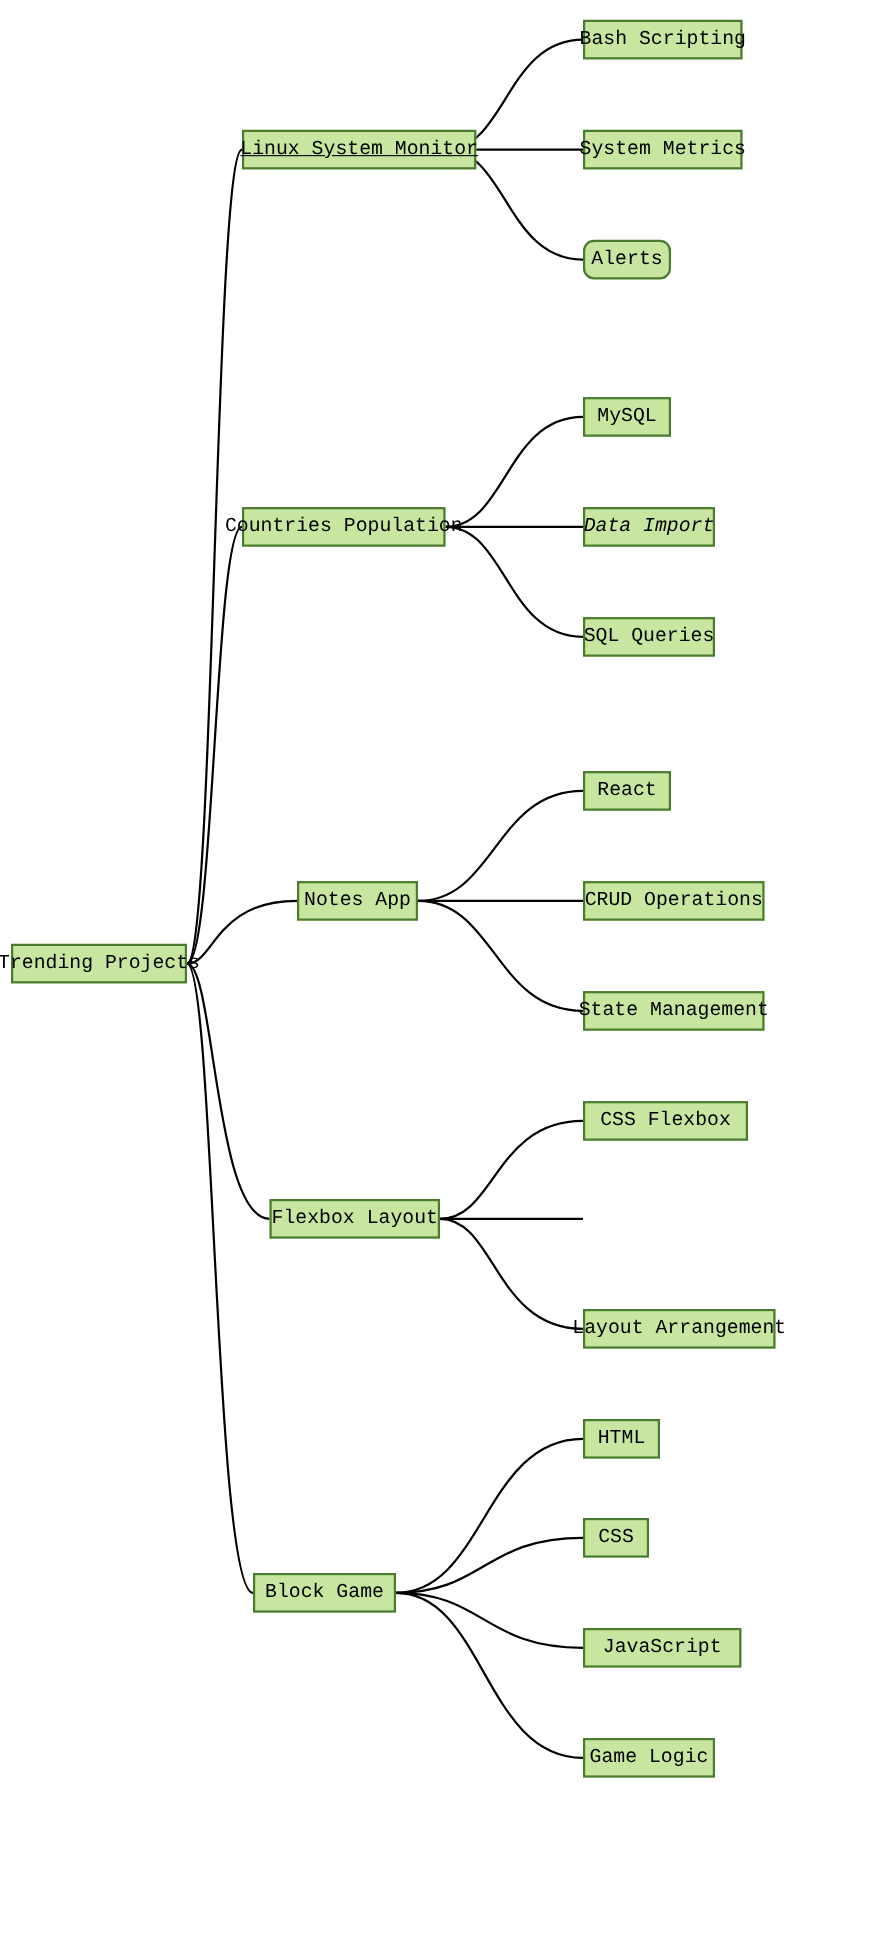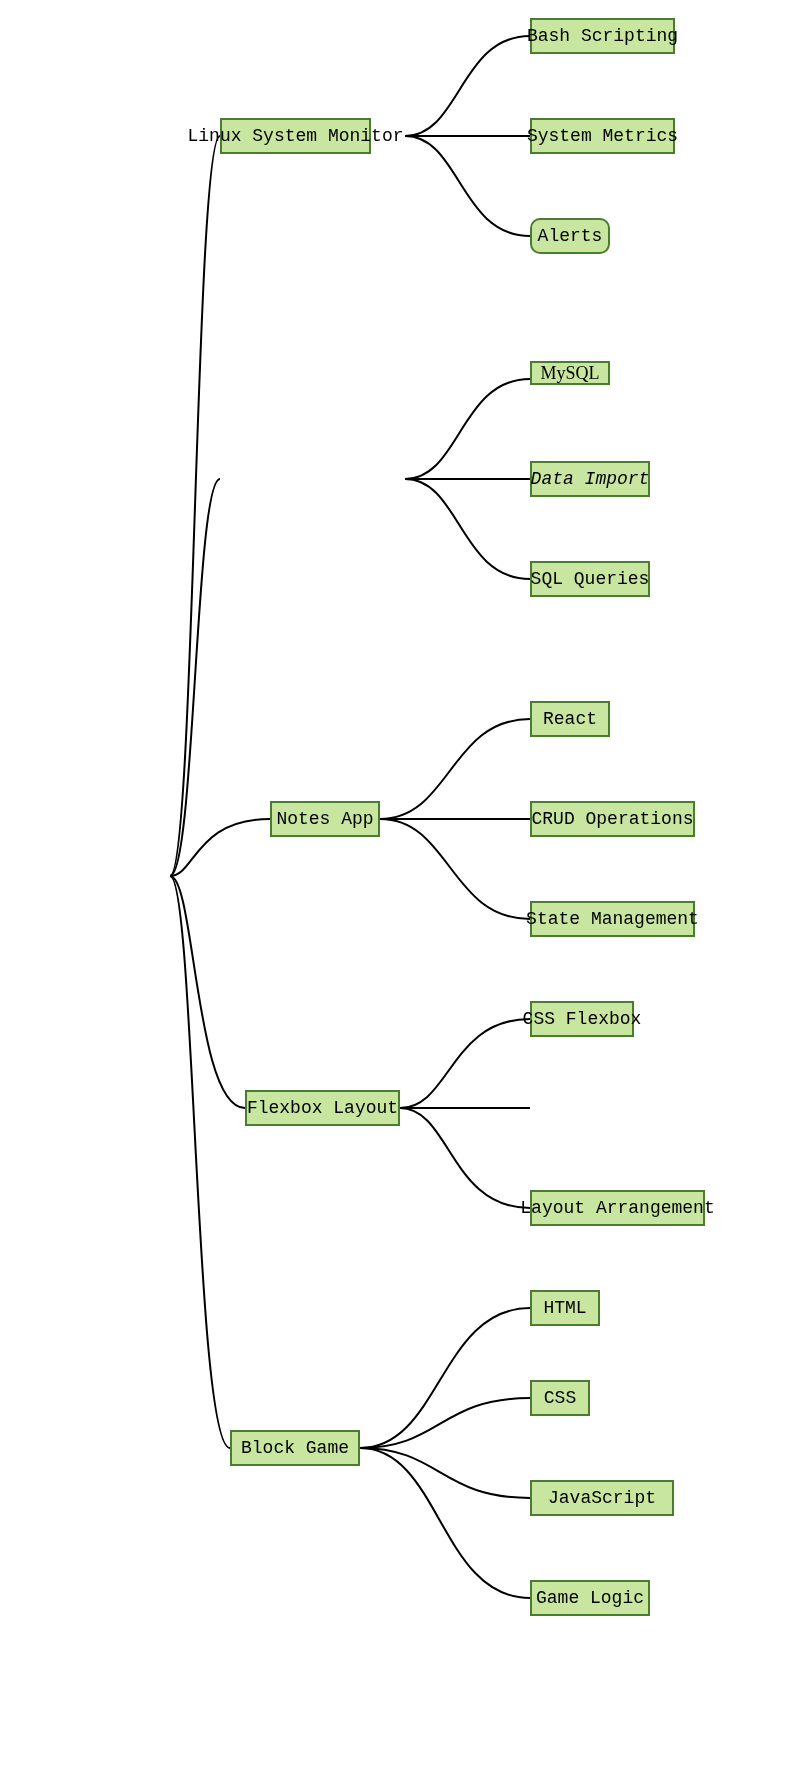--- a/index.html
+++ b/index.html
@@ -84,38 +84,40 @@
 
     <path d="M 360,1448 C 440,1448 440,1308 530,1308"></path>
 
     <path d="M 360,1448 C 440,1448 440,1398 530,1398"></path>
 
     <path d="M 360,1448 C 440,1448 440,1498 530,1498"></path>
 
     <path d="M 360,1448 C 440,1448 440,1598 530,1598"></path>
   </svg>
 
+  <div class="node" style="left:10px; top:858px; width:160px; height:36px;">Trending Projects</div>
 
-  <div class="node" style="left:220px; top:118px; width:151px; height:36px;">Linux System Monitor</div>
+  <div class="node" style="left:220px; top:118px; width:213px; height:36px;text-decoration:underline;">Linux System Monitor</div>
+  <div class="node" style="left:220px; top:461px; width:185px; height:36px;">Countries Population</div>
   <div class="node" style="left:270px; top:801px; width:110px; height:36px;">Notes App</div>
   <div class="node" style="left:245px; top:1090px; width:155px; height:36px;">Flexbox Layout</div>
   <div class="node" style="left:230px; top:1430px; width:130px; height:36px;">Block Game</div>
 
   <div class="node" style="left:530px; top:18px; width:145px; height:36px;">Bash Scripting</div>
   <div class="node" style="left:530px; top:118px; width:145px; height:36px;">System Metrics</div>
   <div class="node" style="left:530px; top:218px; width:80px; height:36px;border-radius:10px;">Alerts</div>
 
-  <div class="node" style="left:530px; top:361px; width:80px; height:24px;font-family:Liberation Serif, serif;">MySQL</div>
+  <div class="node" style="left:530px; top:361px; width:80px; height:36px;">MySQL</div>
   <div class="node" style="left:530px; top:461px; width:120px; height:36px;font-style:italic;">Data Import</div>
   <div class="node" style="left:530px; top:561px; width:120px; height:36px;">SQL Queries</div>
 
   <div class="node" style="left:530px; top:701px; width:80px; height:36px;">React</div>
   <div class="node" style="left:530px; top:801px; width:165px; height:36px;">CRUD Operations</div>
   <div class="node" style="left:530px; top:901px; width:165px; height:36px;">State Management</div>
 
-  <div class="node" style="left:530px; top:1001px; width:104px; height:36px;">CSS Flexbox</div>
+  <div class="node" style="left:530px; top:1001px; width:150px; height:36px;">CSS Flexbox</div>
   <div class="node" style="left:530px; top:1190px; width:175px; height:36px;">Layout Arrangement</div>
 
   <div class="node" style="left:530px; top:1290px; width:70px; height:36px;">HTML</div>
   <div class="node" style="left:530px; top:1380px; width:60px; height:36px;">CSS</div>
   <div class="node" style="left:530px; top:1480px; width:144px; height:36px;">JavaScript</div>
   <div class="node" style="left:530px; top:1580px; width:120px; height:36px;">Game Logic</div>
 </div>
 
 </body></html>

